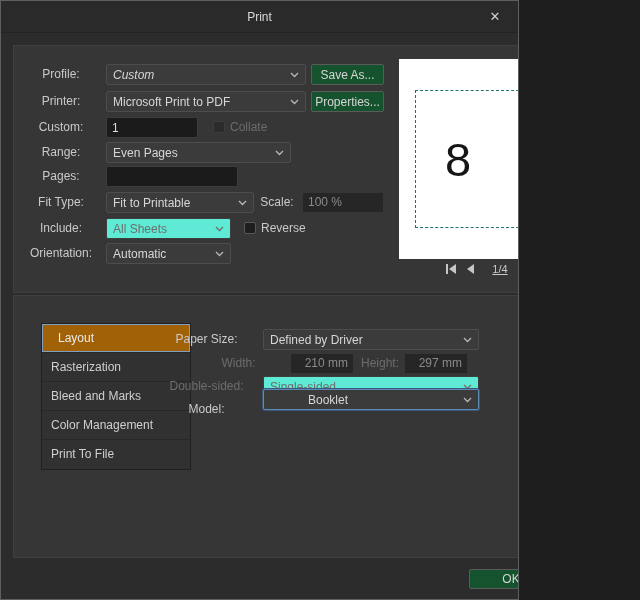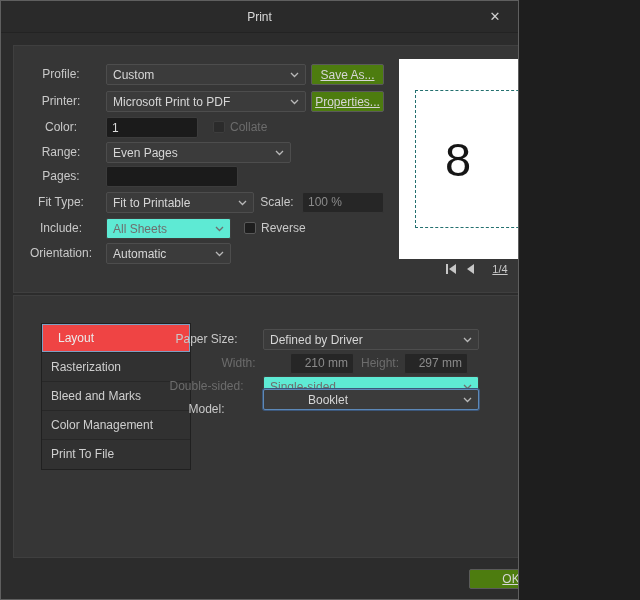--- a/index.html
+++ b/index.html
@@ -16,76 +16,76 @@
   .panel { position:absolute; left:12px; width:616px; background:#363636; border:1px solid #3f3f3f; }
   .lbl { position:absolute; height:21px; line-height:21px; text-align:center; color:#c9c9c9; white-space:nowrap; }
   .lbl.dim { color:#6c6c6c; }
   .dd { position:absolute; height:21px; background:#3b3b3b; border:1px solid #4d4d4d; border-radius:2px;
         display:flex; align-items:center; padding:0 6px; color:#d6d6d6; }
   .dd .dd-val { flex:1; overflow:hidden; white-space:nowrap; }
   .dd .chev { margin-left:4px; color:#b8b8b8; display:flex; }
   .dd.disabled { background:#5eead4; border-color:#3e3e3e; color:#6e6e6e; }
   .dd.disabled .chev { color:#6e6e6e; }
   .dd.focused { border:1px solid #5d89b8; box-shadow:0 0 0 1px #3c577a; }
-  .btn { position:absolute; height:21px; background:#4d7c0f; border:1px solid #5a5a5a; border-radius:2px;
-         color:#d6d6d6; display:flex; align-items:center; justify-content:center; cursor:default;text-decoration:underline; }
+  .btn { position:absolute; height:21px; background:#14532d; border:1px solid #5a5a5a; border-radius:2px;
+         color:#d6d6d6; display:flex; align-items:center; justify-content:center; cursor:default; }
   .tin { position:absolute; height:21px; background:#1b1b1b; border:1px solid #3c3c3c; border-radius:2px;
          color:#dddddd; padding:0 5px; font-size:12px; font-family:inherit; outline:none; }
   .tin.disabled { background:#262626; border-color:#363636; color:#8b8b8b; }
   .tin.num { text-align:right; }
   .cb { position:absolute; width:12px; height:12px; background:#1e1e1e; border:1px solid #585858; border-radius:2px; }
   .cb.disabled { background:#2b2b2b; border-color:#3d3d3d; }
   .preview { position:absolute; left:398px; top:58px; width:202px; height:200px; background:#ffffff; }
   .pv-inner { position:absolute; left:16px; right:16px; top:31px; bottom:31px; border:1px dashed #23706f;
               display:flex; align-items:center; justify-content:space-around; color:#161616; font-size:47px; }
   .nav { position:absolute; left:398px; top:259px; width:202px; height:18px;
          display:flex; align-items:center; justify-content:center; gap:9px; color:#c9c9c9; font-size:11px; }
   .nav .navicon { display:flex; align-items:center; }
   .nav .pgind { margin:0 8px;text-decoration:underline; }
   .tabs { position:absolute; left:40px; top:322px; width:150px; background:#313131; border:1px solid #202020; }
   .tab { height:29px; line-height:28px; padding-left:9px; border-bottom:1px solid #272727; color:#cfcfcf; }
   .tab:last-child { border-bottom:none; }
-  .tab.sel { background:#ef4444; box-shadow:inset 0 0 0 1px #7e9fc2; color:#ebebeb;padding-left:16px; }
+  .tab.sel { background:#a16207; box-shadow:inset 0 0 0 1px #7e9fc2; color:#ebebeb;padding-left:16px; }
 </style>
 </head>
 <body>
 
 <div class="dialog">
 
   <div class="titlebar">
     <div class="title">Print</div>
     <div class="close">✕</div>
   </div>
 
   <div class="panel" style="top:44px;height:248px;"></div>
   <div class="panel" style="top:294px;height:263px;"></div>
 
   <div class="lbl" style="left:20px;top:63px;width:80px;">Profile:</div>
-  <div class="dd" style="left:105px;top:63px;width:200px;">
+  <div class="dd" style="left:105px;top:63px;width:200px;font-style:italic;">
     <span class="dd-val">Custom</span>
     <span class="chev">
         <svg width="9" height="6" viewBox="0 0 9 6">
           <path d="M1 1l3.5 3.5L8 1" fill="none" stroke="currentColor" stroke-width="1.3"></path>
         </svg>
       </span>
   </div>
   <div class="btn" style="left:310px;top:63px;width:73px;">Save As...</div>
 
   <div class="lbl" style="left:20px;top:90px;width:80px;">Printer:</div>
   <div class="dd" style="left:105px;top:90px;width:200px;">
     <span class="dd-val">Microsoft Print to PDF</span>
     <span class="chev">
         <svg width="9" height="6" viewBox="0 0 9 6">
           <path d="M1 1l3.5 3.5L8 1" fill="none" stroke="currentColor" stroke-width="1.3"></path>
         </svg>
       </span>
   </div>
   <div class="btn" style="left:310px;top:90px;width:73px;">Properties...</div>
 
-  <div class="lbl" style="left:20px;top:116px;width:80px;">Color:</div>
+  <div class="lbl" style="left:20px;top:116px;width:80px;">Custom:</div>
   <input class="tin" style="left: 105px; top: 116px; width: 92px;" value="1">
   <div class="cb disabled" style="left:212px;top:120px;"></div>
   <div class="lbl dim" style="left:229px;top:116px;width:60px;text-align:left;">Collate</div>
 
   <div class="lbl" style="left:20px;top:141px;width:80px;">Range:</div>
   <div class="dd" style="left:105px;top:141px;width:185px;">
     <span class="dd-val">Even Pages</span>
     <span class="chev">
         <svg width="9" height="6" viewBox="0 0 9 6">
           <path d="M1 1l3.5 3.5L8 1" fill="none" stroke="currentColor" stroke-width="1.3"></path>

